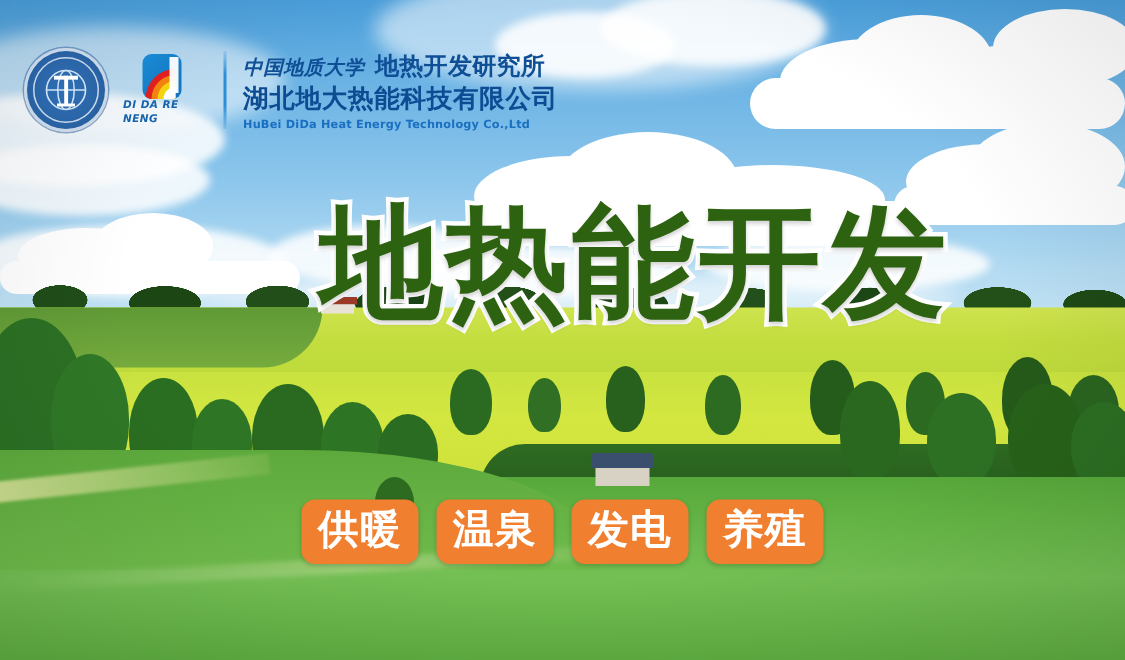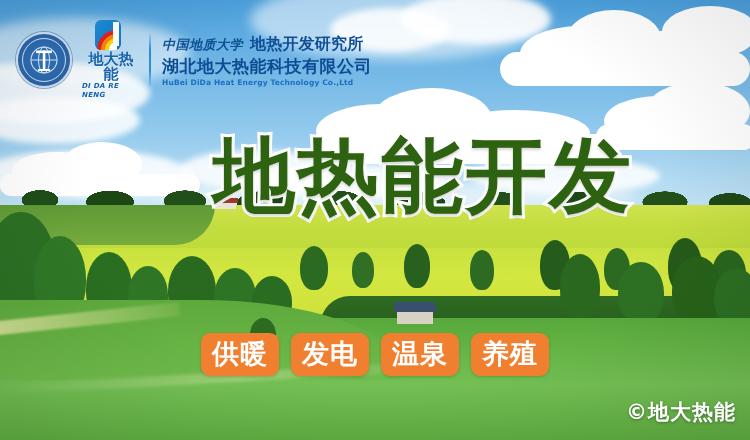--- a/index.html
+++ b/index.html
@@ -259,39 +259,37 @@
     <div class="logo-mark">
       <div class="logo-tile">
         <svg width="26" height="30" viewBox="0 0 26 30" aria-hidden="true">
           <path d="M2 30 A20 20 0 0 1 22 10 L22 30 Z" fill="#e01f1f"></path>
           <path d="M6 30 A16 16 0 0 1 22 14 L22 30 Z" fill="#f2820f"></path>
           <path d="M10 30 A12 12 0 0 1 22 18 L22 30 Z" fill="#f5d312"></path>
           <path d="M14 30 A8 8 0 0 1 22 22 L22 30 Z" fill="#ffffff"></path>
           <path d="M18 2 L24 2 L24 26 L18 26 Z" fill="#ffffff" opacity=".95"></path>
         </svg>
       </div>
-      <div class="logo-cn">地大热能</div>
       <div class="logo-en">DI DA RE NENG</div>
     </div>
 
     <div class="divider"></div>
 
     <div class="org">
       <div class="org-row1">
         <span class="org-univ">中国地质大学</span>
         <span class="org-inst">地热开发研究所</span>
       </div>
       <div class="org-company">湖北地大热能科技有限公司</div>
       <div class="org-en">HuBei DiDa Heat Energy Technology Co.,Ltd</div>
     </div>
   </div>
 
   <div class="title">地热能开发</div>
 
   <div class="tags">
     <span class="tag">供暖</span>
+    <span class="tag">温泉</span>
     <span class="tag">发电</span>
-    <span class="tag">温泉</span>
     <span class="tag">养殖</span>
   </div>
 
-  <div class="watermark">©地大热能</div>
 </div>
 
 </body></html>

